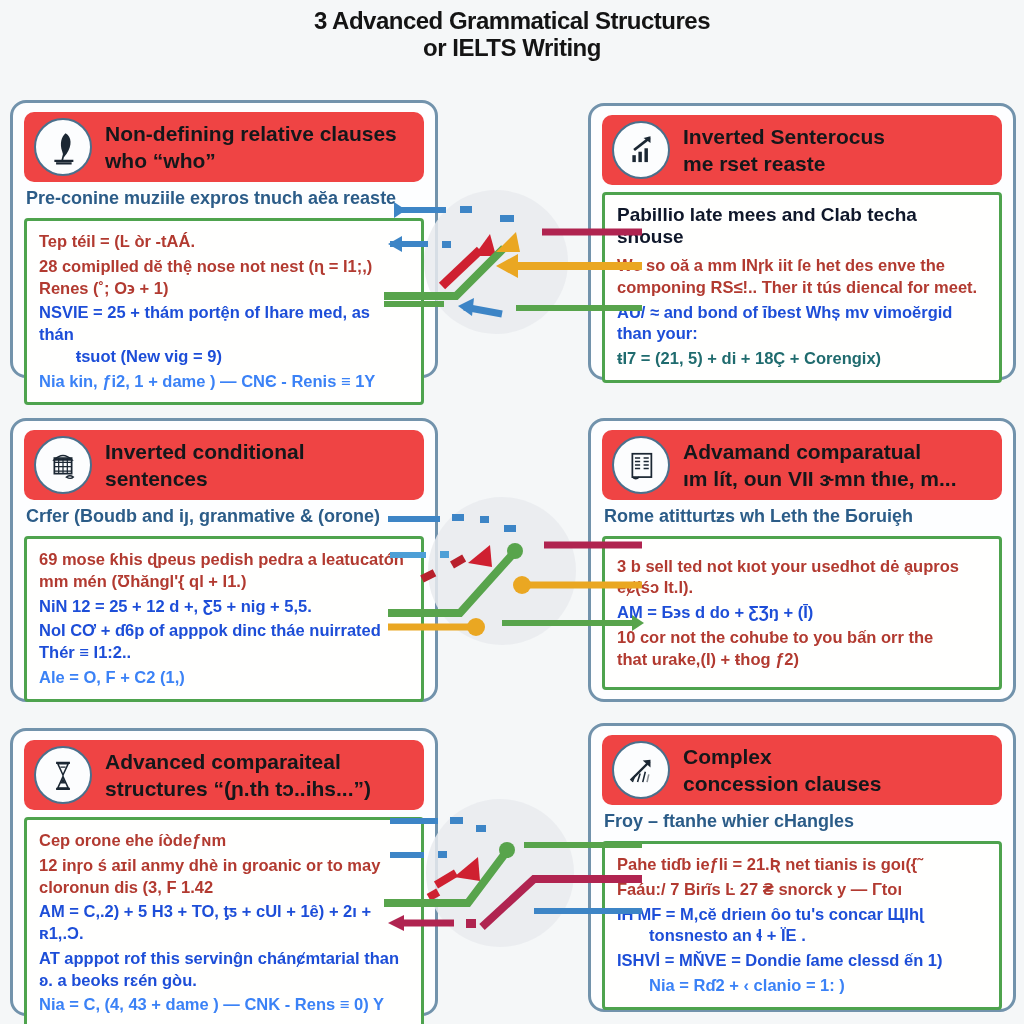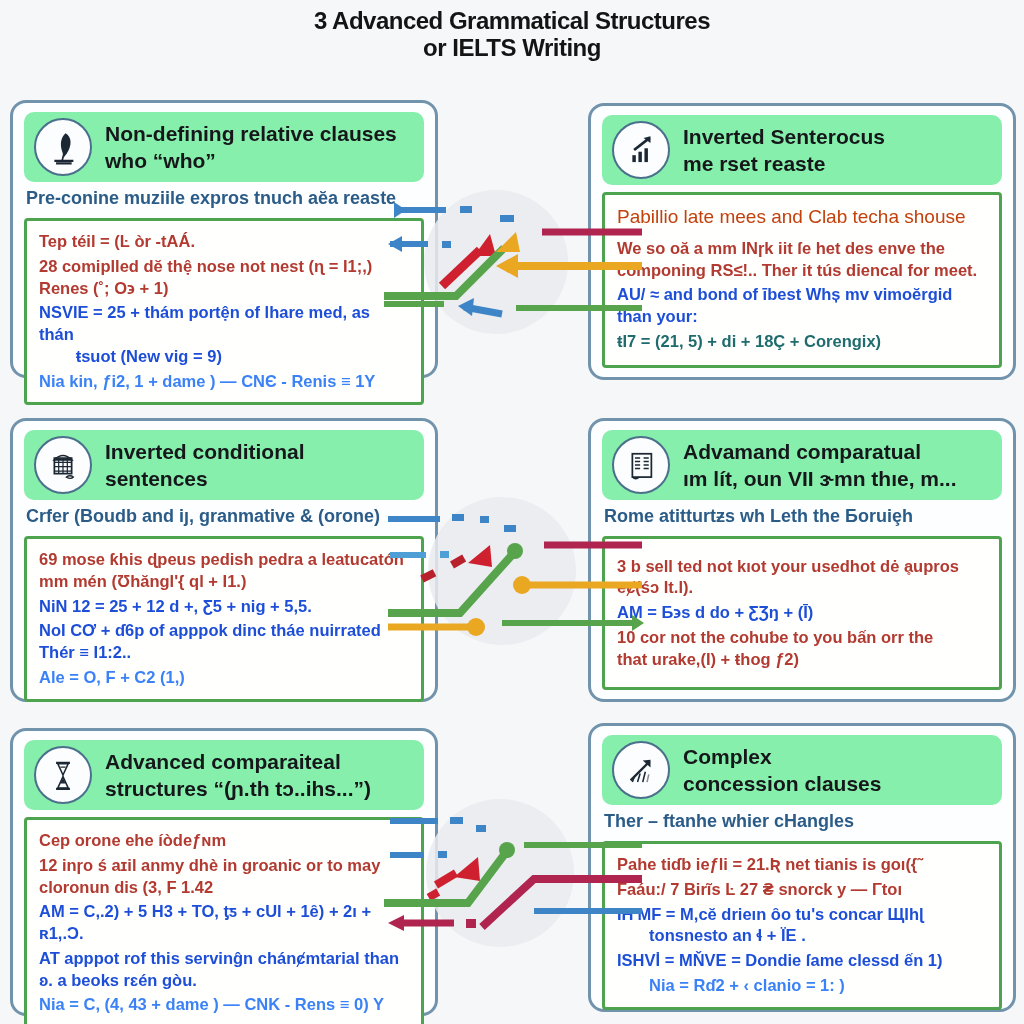--- a/index.html
+++ b/index.html
@@ -18,42 +18,42 @@
     background:#fdfeff;border:3px solid #7293ac;border-radius:16px;
     padding:9px 11px;display:flex;flex-direction:column;
   }
   #panel-1{left:10px;top:100px;height:278px;}
   #panel-2{left:588px;top:103px;height:277px;}
   #panel-3{left:10px;top:418px;height:284px;}
   #panel-4{left:588px;top:418px;height:284px;}
   #panel-5{left:10px;top:728px;height:288px;}
   #panel-6{left:588px;top:723px;height:289px;}
   .hdr{
-    background:#86efac;border-radius:10px;padding:6px 10px;
+    background:#ef4444;border-radius:10px;padding:6px 10px;
     display:flex;align-items:center;gap:13px;flex:0 0 auto;
   }
   .icon-circle{
     width:54px;height:54px;border-radius:50%;background:#fcfdfe;
     border:2px solid #4a708c;display:flex;align-items:center;justify-content:center;
     flex:0 0 auto;
   }
   .hdr-title{
     font-weight:bold;font-size:21px;line-height:1.3;color:#15171a;
   }
   .subtitle{
     font-weight:bold;font-size:18px;color:#2b5c88;margin:6px 2px 2px 2px;flex:0 0 auto;
   }
   .subtitle:empty{display:none;}
   .greenbox{
     border:3px solid #4ea34e;border-radius:4px;background:#fffffe;
     padding:7px 12px;margin-top:7px;flex:1 1 auto;
     display:flex;flex-direction:column;justify-content:space-evenly;
   }
   .box-heading{
-    font-weight:normal;font-size:19px;color:#c2410c;margin:2px 0 4px 0;
+    font-weight:bold;font-size:19px;color:#0f172a;margin:2px 0 4px 0;
   }
   .box-heading:empty{display:none;}
   .line{
     font-weight:bold;font-size:16.5px;line-height:1.32;margin:3px 0;
     white-space:pre-line;
   }
   .c-red{color:#b23a30;}
   .c-green{color:#1d4ed8;}
   .c-navy{color:#3b82f6;}
   .c-teal{color:#1f6b6e;}
@@ -223,21 +223,21 @@
         <path d="M33 10 L33 19 L24 11 Z" fill="#1b2733"></path>
         <path d="M12 36 L15 28 M18 36 L21 26 M24 36 L27 24" stroke="#1b2733" stroke-width="1.8" fill="none"></path>
         <path d="M29 36 L31 27" stroke="#8a8f94" stroke-width="1.8" fill="none"></path>
       </svg>
     </span>
     <div class="hdr-title">
       <div>Complex</div>
       <div>concession clauses</div>
     </div>
   </div>
-  <div class="subtitle">Ther – ftanhe whier cHangles</div>
+  <div class="subtitle">Froy – ftanhe whier cHangles</div>
   <div class="greenbox">
 
     <div>
         <div class="line c-red">Pahe tiɗb ieƒli = 21.Ʀ net tianis is ɡoı({˜</div>
         <div class="line c-red">Faáu:/ 7 Birĩs Ŀ 27 ₴ snorck y — Γtoı</div>
         <div class="line c-green">IH'MF = M,cĕ drieın ȏo tu's concar ЩIhɭ
 &nbsp;&nbsp;&nbsp;&nbsp;&nbsp;&nbsp;&nbsp;tonsnesto an ɬ + ЇE .</div>
         <div class="line c-green">ISHVİ = MŇVE = Dondie ſame clessd ến 1)</div>
         <div class="line c-navy">&nbsp;&nbsp;&nbsp;&nbsp;&nbsp;&nbsp;&nbsp;Nia = Rɗ2 + ‹ clanio = 1: )</div>
       </div>

